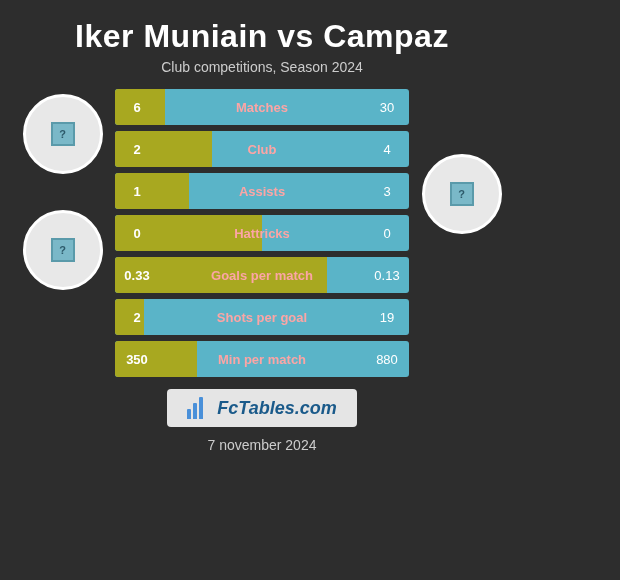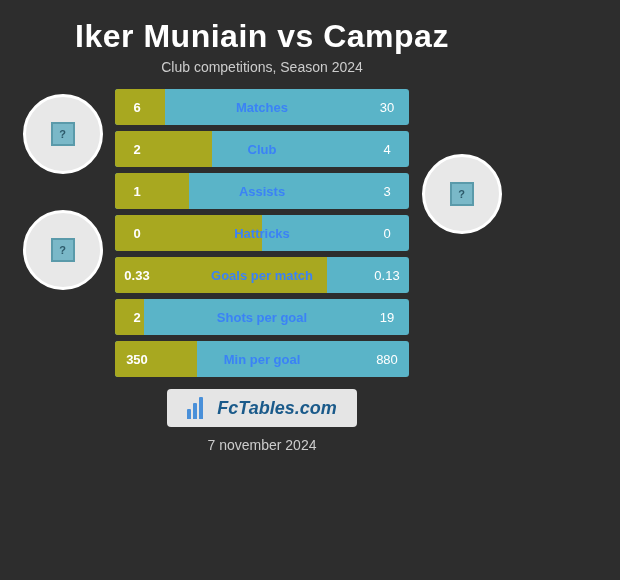--- a/index.html
+++ b/index.html
@@ -142,21 +142,21 @@
     }
 
     .stat-label {
       position: absolute;
       left: 50%;
       transform: translateX(-50%);
       top: 50%;
       transform: translate(-50%, -50%);
       font-size: 13px;
       font-weight: bold;
-      color: #3b82f6;
+      color: #fca5a5;
       z-index: 10;
       text-align: center;
       white-space: nowrap;
     }
 
     .bar-bg {
       position: absolute;
       top: 0;
       left: 0;
       right: 0;
@@ -270,21 +270,21 @@
           <div class="bar-left" style="width: 10%;"></div>
           <div class="left-value">2</div>
           <div class="right-value">19</div>
           <div class="stat-label">Shots per goal</div>
         </div>
         <div class="stat-row">
           <div class="bar-bg"></div>
           <div class="bar-left" style="width: 28%;"></div>
           <div class="left-value">350</div>
           <div class="right-value">880</div>
-          <div class="stat-label">Min per goal</div>
+          <div class="stat-label">Min per match</div>
         </div>
       </div>
 
     <div class="player-right">
       <div class="avatar">
         <div class="avatar-inner">?</div>
       </div>
     </div>
   </div>
 

